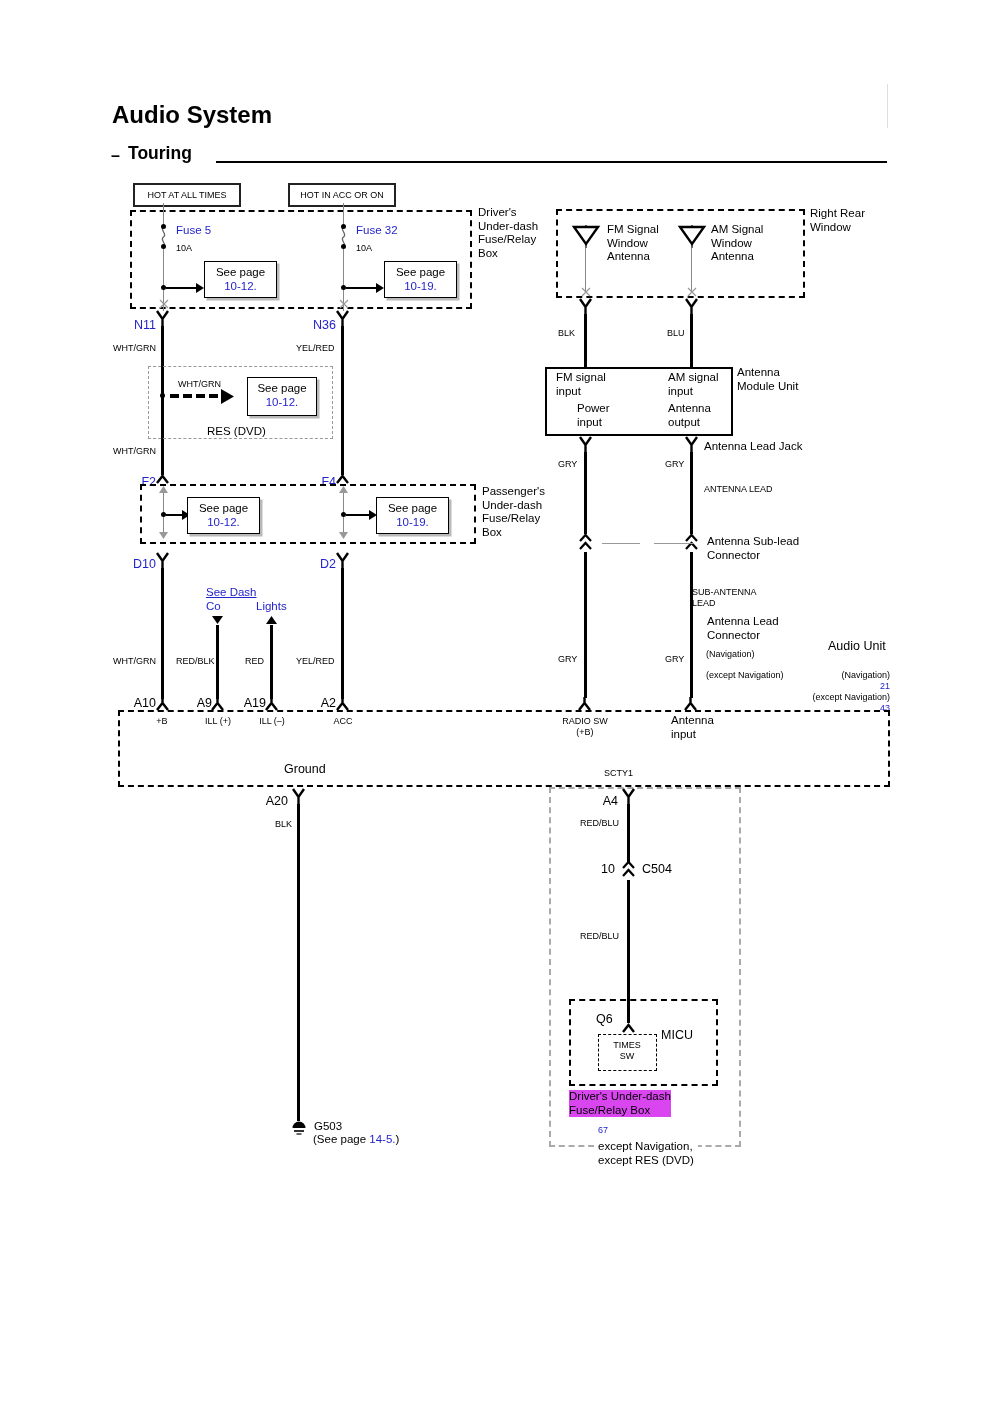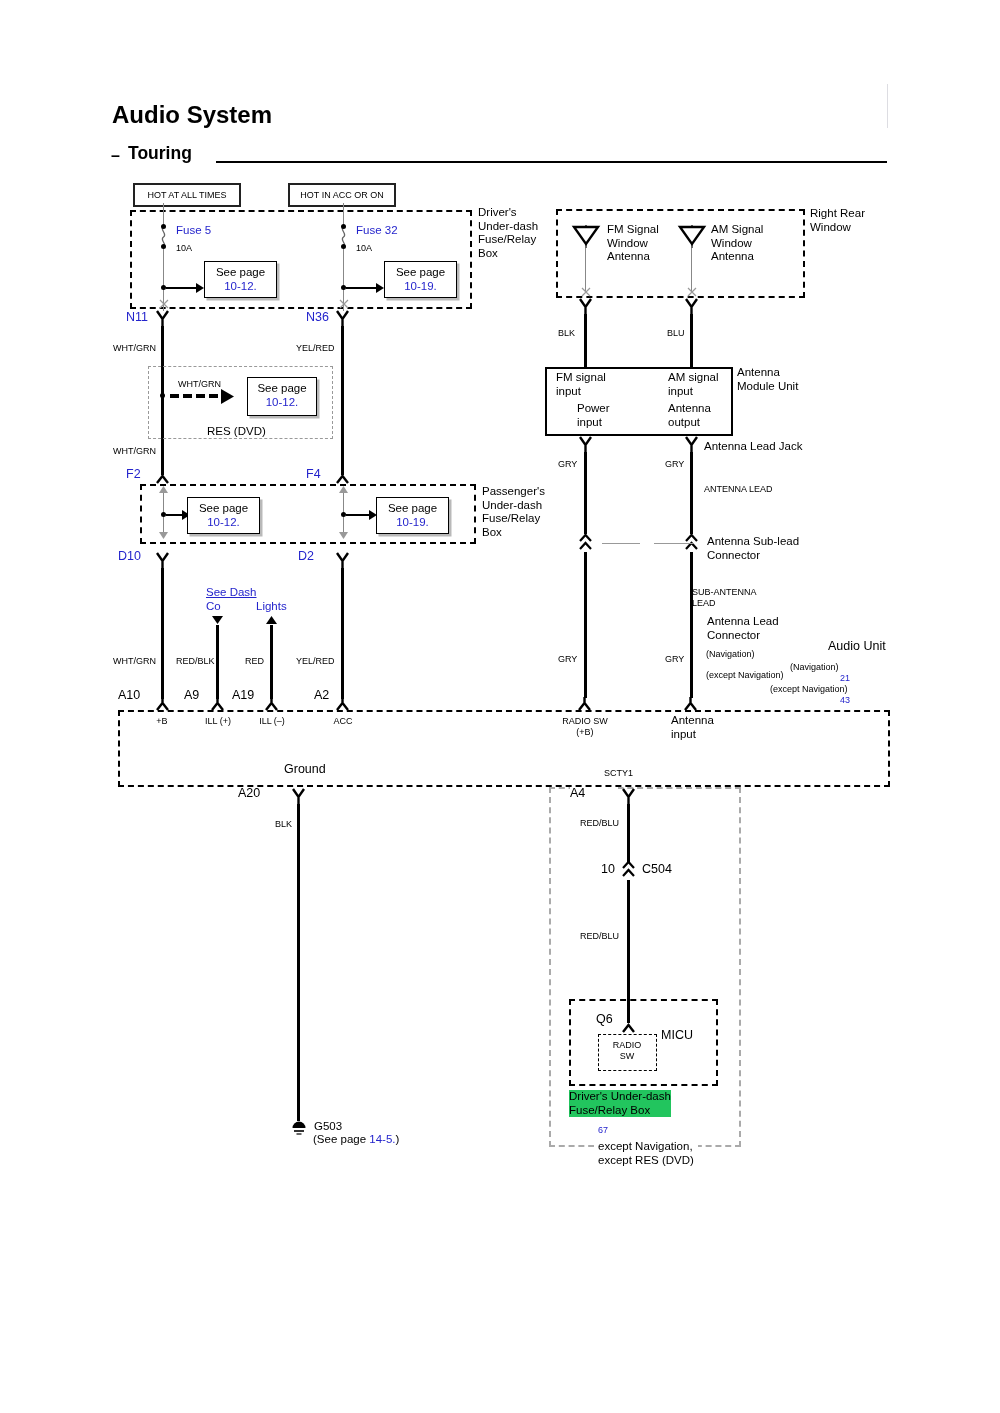--- a/index.html
+++ b/index.html
@@ -1,21 +1,21 @@
 <!DOCTYPE html>
 <html><head>
 <meta charset="utf-8">
 <style>
   html,body{margin:0;padding:0;background:#fff;}
   #page{position:relative;width:1000px;height:1413px;background:#ffffff;overflow:hidden;
         font-family:"Liberation Sans", sans-serif;color:#000;}
   .t{position:absolute;white-space:pre-line;line-height:13.5px;font-size:11.5px;}
   .s{font-size:9px;line-height:10.5px;}
   .lg{font-size:12.5px;}
-  .r{}
+  .r{text-align:right;margin-top:8px;}
   .c{text-align:center;}
   .b{color:#2424cc;}
   .bold{font-weight:bold;}
   .wire{position:absolute;width:3px;background:#000;}
   .twire{position:absolute;width:1px;background:#888;}
   .hl{position:absolute;height:2px;background:#000;}
   .ghl{position:absolute;height:1px;background:#999;}
   .dot{position:absolute;width:5px;height:5px;border-radius:50%;background:#000;}
   .dbox{position:absolute;border:2px dashed #000;}
   .gbox{position:absolute;border:2px dashed #aaa;}
@@ -357,22 +357,22 @@
   <div class="wire" style="left:627px;top:880px;height:146px;"></div>
   <div class="t s" style="left:580px;top:931px;">RED/BLU</div>
 
   <div class="dbox" style="left:569px;top:999px;width:145px;height:83px;background:#fff;"></div>
   <div class="t lg" style="left:596px;top:1013px;">Q6</div>
   <div class="wire" style="left:627px;top:999px;height:24px;"></div>
   <svg style="left:621px;top:1022px;" width="15" height="12">
       <path d="M2 10 L7.5 3 L13 10" fill="none" stroke="#000" stroke-width="2.4"></path>
     </svg>
   <div class="g1box" style="left:598px;top:1034px;width:57px;height:35px;border:1.5px dashed #000;"></div>
-  <div class="t s c" style="left:600px;top:1040px;width:54px;">RADIO
+  <div class="t s c" style="left:600px;top:1040px;width:54px;">TIMES
 SW</div>
   <div class="t" style="left:661px;top:1029px;font-size:12.5px;">MICU</div>
-  <div class="t" style="left:569px;top:1090px;background:#22c55e;">Driver's Under-dash
+  <div class="t" style="left:569px;top:1090px;background:#d946ef;">Driver's Under-dash
 Fuse/Relay Box</div>
   <div class="t s b" style="left:598px;top:1125px;text-align:center;">67</div>
   <div class="t" style="left:594px;top:1140px;background:#fff;padding:0 4px;">except Navigation,
 except RES (DVD)</div>
 
 </div>
 
 </body></html>

